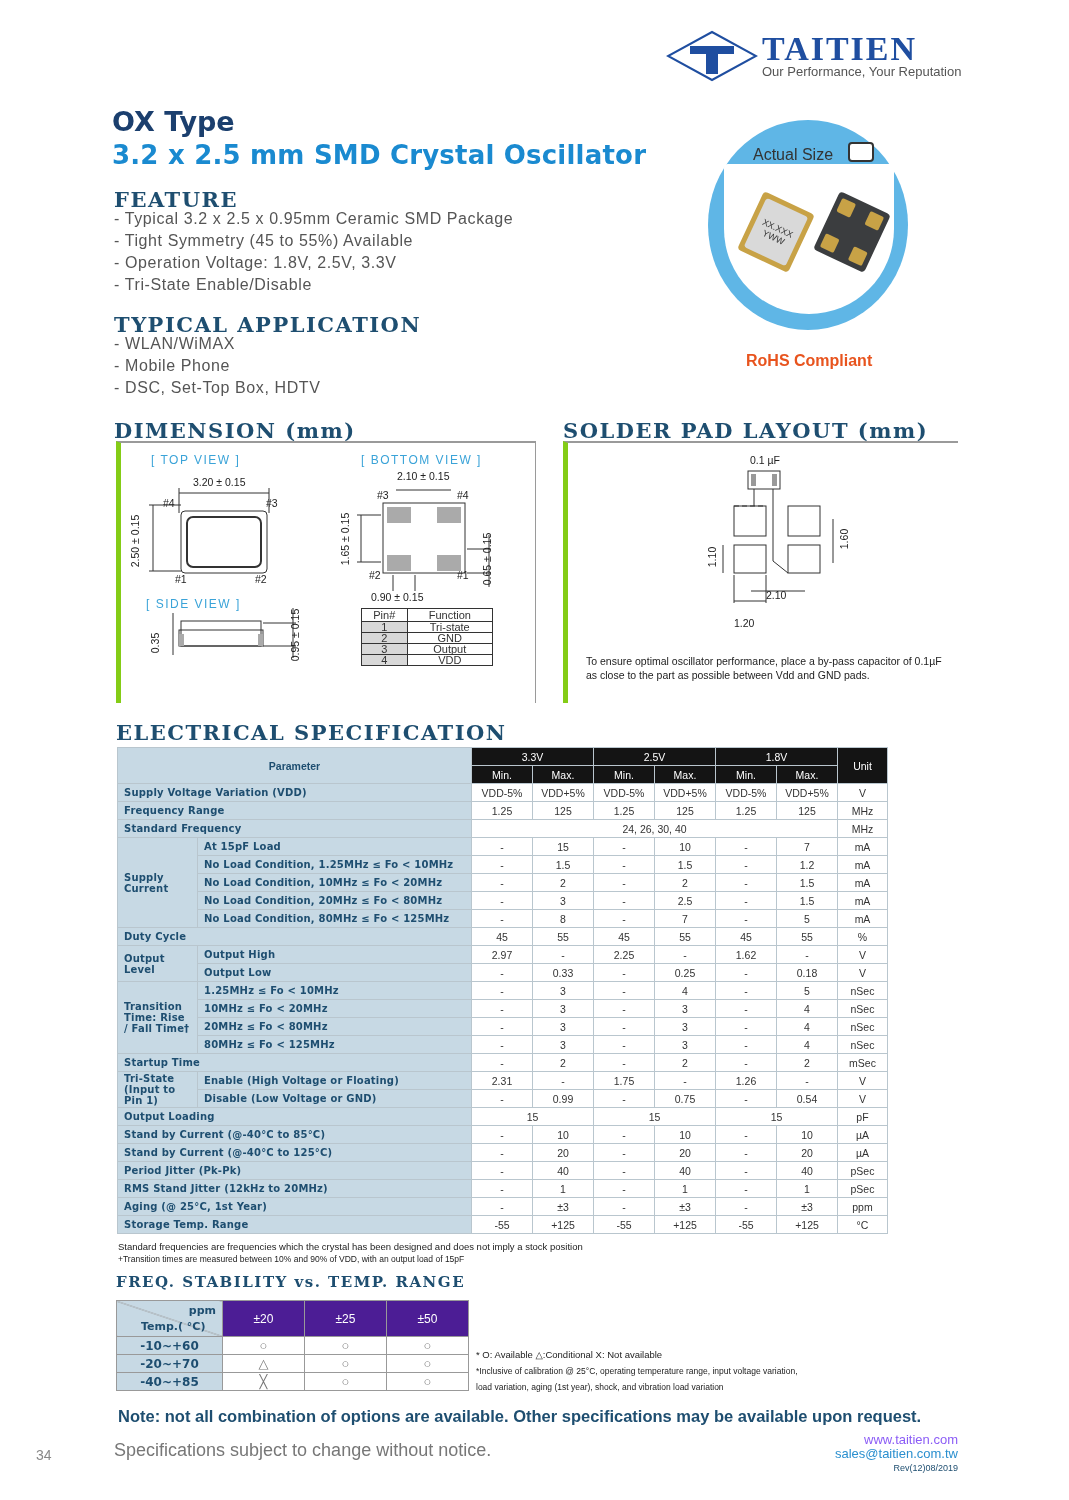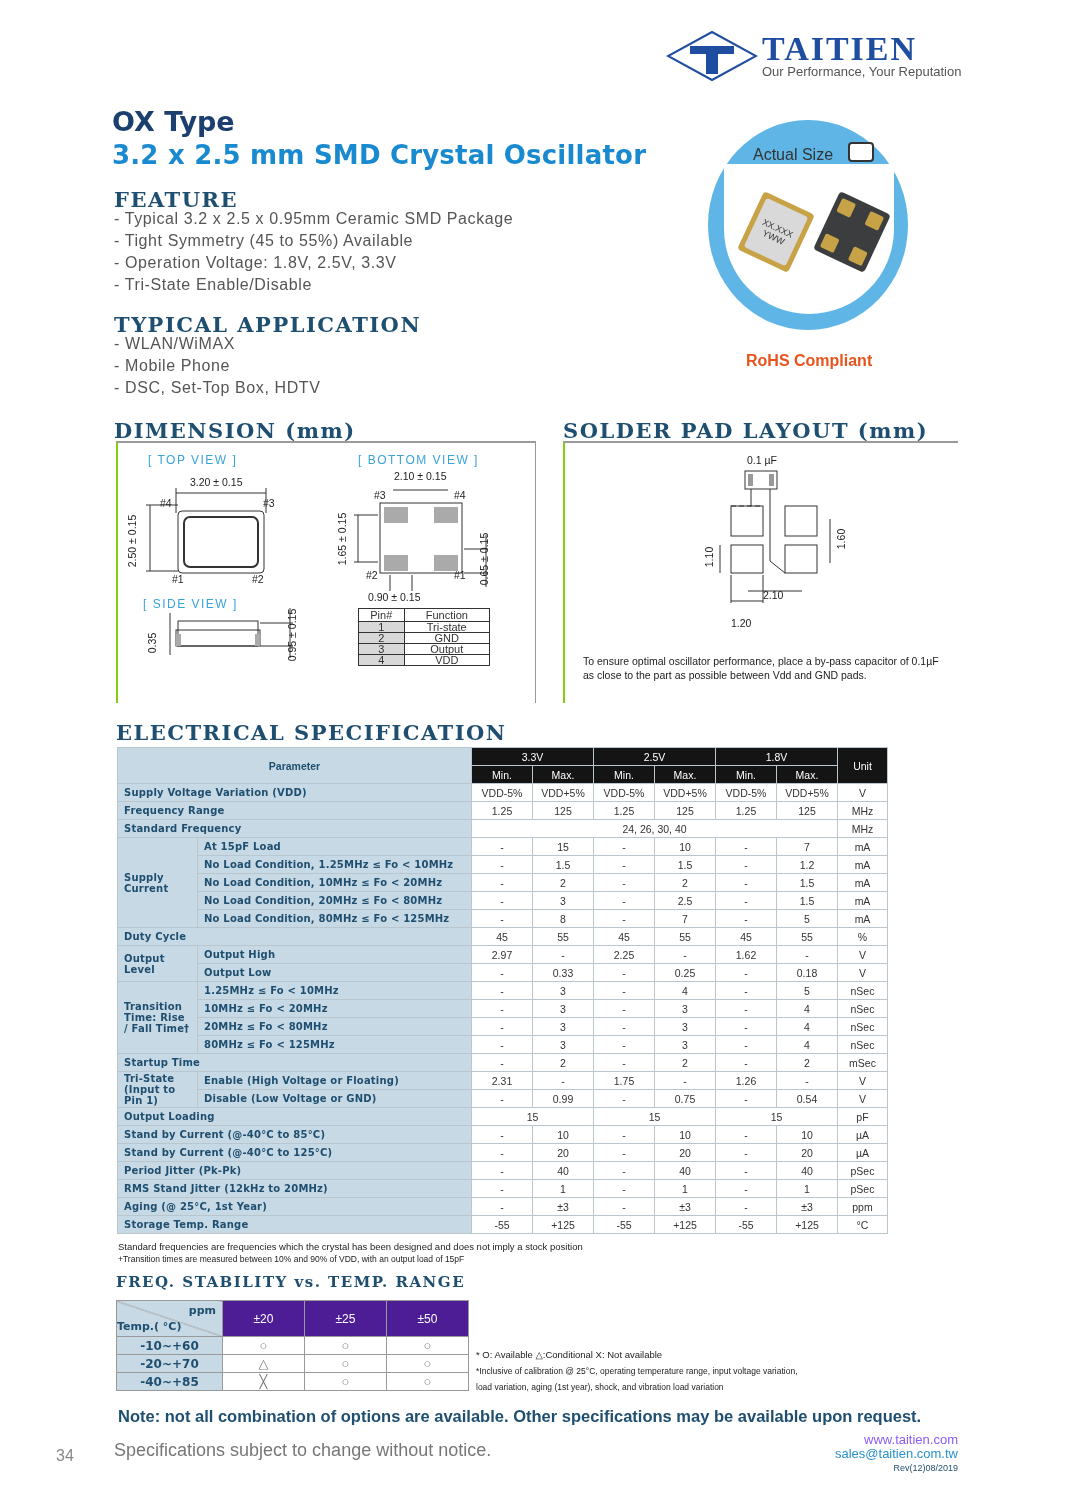--- a/index.html
+++ b/index.html
@@ -22,21 +22,21 @@
   #bubble .inner { position: absolute; left: 16px; top: 44px; width: 170px; height: 150px; background: #fff; border-radius: 4px 4px 85px 85px; }
   #bubble .as { position: absolute; left: 45px; top: 26px; font-size: 16px; color: #333; }
   #bubble .asbox { position: absolute; left: 140px; top: 22px; width: 26px; height: 20px; border: 2px solid #333; border-radius: 4px; background: #fff; }
   .chip1 { position: absolute; left: 40px; top: 80px; width: 56px; height: 64px; background: #c8a246; border-radius: 4px; transform: rotate(25deg); }
   .chip1 .lid { position: absolute; left: 5px; top: 5px; right: 5px; bottom: 5px; background: #d9d9d9; border-radius: 3px; font-size: 9px; color: #333; text-align: center; padding-top: 18px; }
   .chip2 { position: absolute; left: 116px; top: 80px; width: 56px; height: 64px; background: #3b3d3f; border-radius: 4px; transform: rotate(25deg); }
   .chip2 .pad { position: absolute; width: 15px; height: 15px; background: #c8a246; border-radius: 2px; }
   #rohs { left: 746px; top: 352px; font-size: 16px; font-weight: bold; color: #e8541e; }
 
   
-  .dimbox { border-top: 2px solid #9a9a9a; border-right: 1px solid #9a9a9a; border-left: 2px solid #84cc16; }
+  .dimbox { border-top: 2px solid #9a9a9a; border-right: 1px solid #9a9a9a; border-left: 5px solid #84cc16; }
   .view-label { font-size: 12px; color: #3aa3d8; letter-spacing: 1.5px; }
   .dimtxt { font-size: 10.5px; color: #222; }
   .pin-table { border-collapse: collapse; font-size: 11px; }
   .pin-table td, .pin-table th { border: 1px solid #333; text-align: center; height: 10px; line-height: 10px; font-weight: normal; }
   .pin-table th { height: 12px; line-height: 12px; }
   .pin-table td:first-child { background: #d8d8d8; }
 
   
   #elec { left: 117px; top: 747px; border-collapse: collapse; font-size: 10.5px; width: 771px; }
   #elec td, #elec th { border: 1px solid #b9c6ce; height: 18px; padding: 0 6px; }
@@ -48,21 +48,21 @@
   .fn { font-size: 9.5px; color: #222; }
 
   
   #stab { left: 116px; top: 1300px; border-collapse: collapse; font-size: 12px; }
   #stab td, #stab th { border: 1px solid #999; text-align: center; }
   #stab .t { background: #c7d9e4; color: #1e4e70; font-weight: bold; font-family: "DejaVu Sans", sans-serif; width: 106px; height: 18px; }
   #stab .h { background: #4c1d95; color: #fff; font-weight: normal; width: 82px; height: 36px; }
   #stab .c { width: 82px; color: #777; font-size: 13px; }
 
   #note { left: 118px; top: 1407px; font-size: 16.5px; font-weight: bold; color: #1e4e70; white-space: nowrap; }
-  #pg { left: 36px; top: 1447px; font-size: 16px; color: #888; margin-left: 20px; }
+  #pg { left: 36px; top: 1447px; font-size: 14px; color: #888; }
   #disc { left: 114px; top: 1440px; font-size: 18px; color: #777; }
   #web { right: 111px; top: 1432px; font-size: 13px; color: #8b5cf6; text-align: right; }
   #mail { right: 111px; top: 1446px; font-size: 13px; color: #2a8fcf; text-align: right; }
   #rev { right: 111px; top: 1463px; font-size: 9px; color: #1e4e70; text-align: right; }
 </style>
 </head>
 <body>
 
 <div id="logo" class="abs">
   <svg width="92" height="52" viewBox="0 0 92 52">
@@ -498,21 +498,21 @@
 </table>
 <div class="abs fn" style="left:118px;top:1241px;">Standard frequencies are frequencies which the crystal has been designed and does not imply a stock position</div>
 <div class="abs fn" style="left:118px;top:1254px;font-size:8.5px;">+Transition times are measured between 10% and 90% of VDD, with an output load of 15pF</div>
 
 <div class="abs sec-head" style="left:116px;top:1273px;font-size:15px;">FREQ. STABILITY vs. TEMP. RANGE</div>
 <table id="stab" class="abs">
   <tbody>
       <tr>
     <td class="t" style="height:36px;position:relative;text-align:left;background:linear-gradient(to top right,#c7d9e4 49%,#999 50%,#c7d9e4 51%);">
       <div style="position:absolute;right:6px;top:3px;font-size:11px;">ppm</div>
-      <div style="position:absolute;left:0;bottom:3px;font-size:11px;">Temp.( °C)</div>
+      <div style="position:absolute;left:24px;bottom:3px;font-size:11px;">Temp.( °C)</div>
     </td>
     <th class="h">±20</th>
     <th class="h">±25</th>
     <th class="h">±50</th>
   </tr>
   <tr>
         <td class="t">-10~+60</td>
         <td class="c">○</td>
         <td class="c">○</td>
         <td class="c">○</td>

